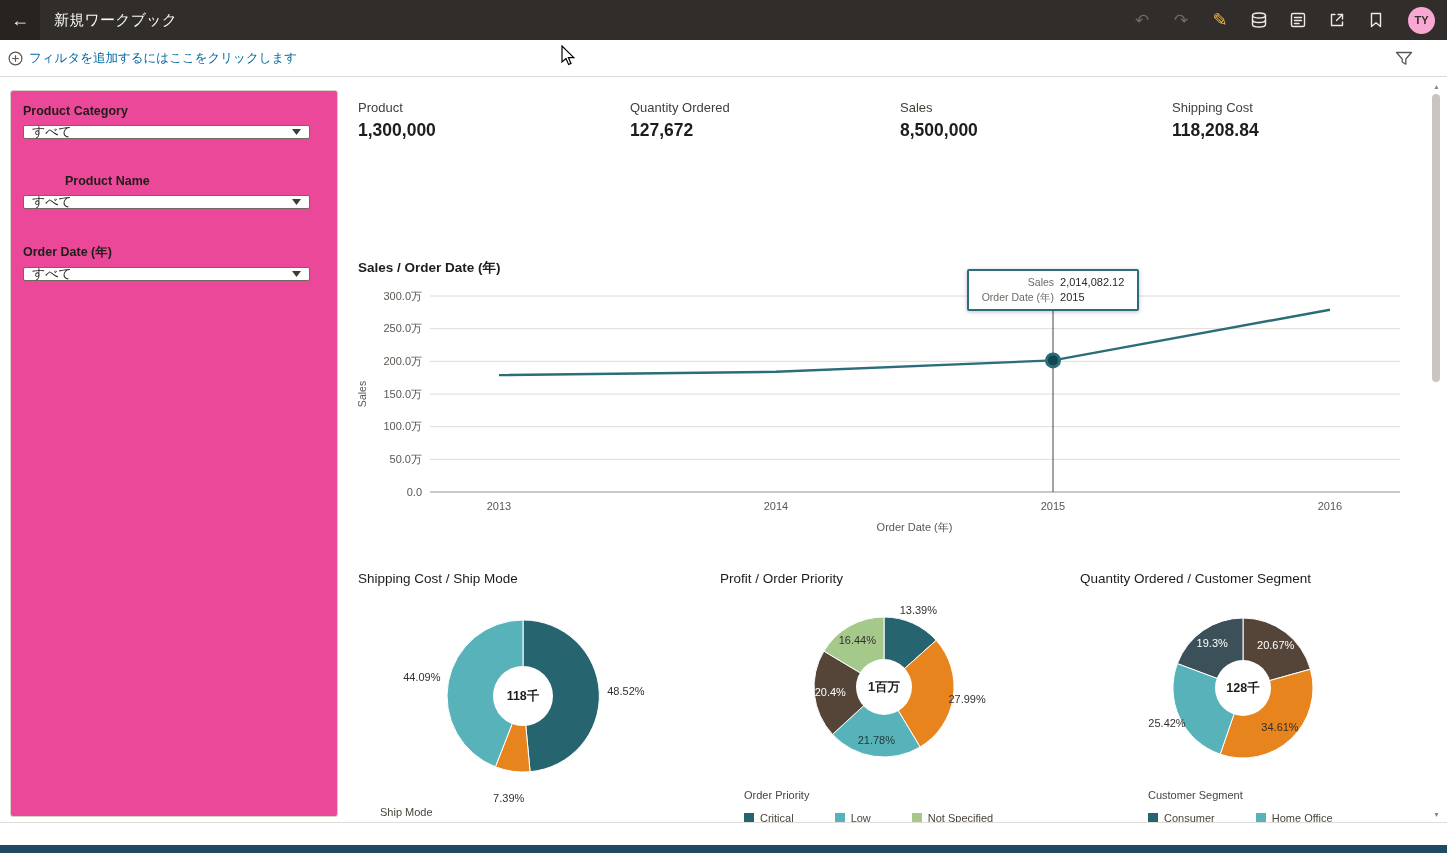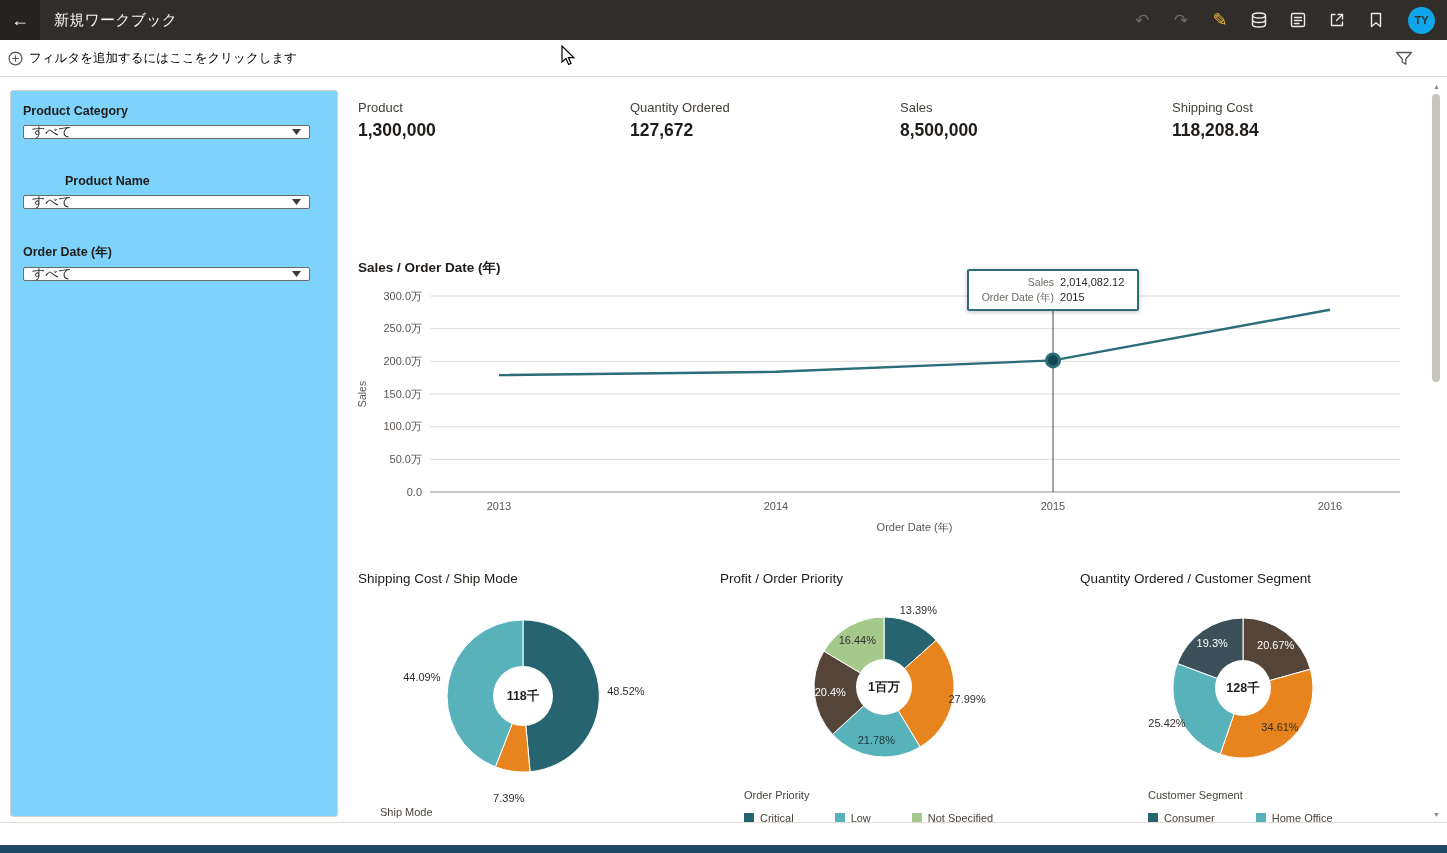--- a/index.html
+++ b/index.html
@@ -12,36 +12,36 @@
     display:flex; align-items:center; z-index:20; }
   #back-btn { width:40px; height:40px; background:#262320; color:#f4f2ef; display:flex;
     align-items:center; justify-content:center; font-size:18px; cursor:pointer; }
   #page-title { color:#faf9f7; font-size:15px; margin-left:14px; letter-spacing:.2px; }
   #topbar-right { margin-left:auto; display:flex; align-items:center; gap:15px; padding-right:12px; }
   .tb-icon { width:24px; height:24px; display:flex; align-items:center; justify-content:center;
     font-size:17px; color:#edeae6; cursor:pointer; }
   .tb-icon svg { stroke:#edeae6; fill:none; stroke-width:1.4; stroke-linecap:round; stroke-linejoin:round; }
   .tb-icon.disabled { color:#6e6a65; cursor:default; }
   .tb-icon.accent { font-size:18px; }
-  #avatar { width:27px; height:27px; border-radius:50%; background:#0ea5e9; color:#33302c;
+  #avatar { width:27px; height:27px; border-radius:50%; background:#f9a8d4; color:#33302c;
     font-size:11px; font-weight:bold; display:flex; align-items:center; justify-content:center;
     margin-left:5px; cursor:pointer; }
 
   
   #filterbar { position:absolute; left:0; top:40px; width:1447px; height:37px; background:#ffffff;
     border-bottom:1px solid #dcd8d3; display:flex; align-items:center; z-index:15; }
   #add-filter { display:flex; align-items:center; gap:6px; margin-left:8px; cursor:pointer; }
-  #add-filter span { font-size:12.5px; color:#000000; }
+  #add-filter span { font-size:12.5px; color:#0369a1; }
   #funnel-btn { margin-left:auto; margin-right:34px; cursor:pointer; display:flex; align-items:center; }
 
   
   #canvas-clip { position:absolute; left:0; top:76px; width:1447px; height:746px; overflow:hidden; background:#ffffff; }
 
   
-  #filter-panel { position:absolute; left:10px; top:14px; width:328px; height:727px; background:#7dd3fc;
+  #filter-panel { position:absolute; left:10px; top:14px; width:328px; height:727px; background:#ec4899;
     border:1px solid #d5d0ca; border-radius:3px; }
   .f-label { position:absolute; left:12px; font-size:12.5px; font-weight:bold; color:#1f1c19; }
   .f-select { position:absolute; left:12px; width:287px; height:14px; border:1px solid #6e6963;
     border-radius:2px; background:#ffffff; display:flex; align-items:center; justify-content:space-between;
     padding:0 8px; font-size:13px; color:#24211e; cursor:pointer; }
 
   
   .kpi { position:absolute; top:24px; width:240px; }
   .kpi-label { font-size:13px; color:#44403b; margin-bottom:5px; }
   .kpi-value { font-size:17.5px; font-weight:bold; color:#1f1c19; }

